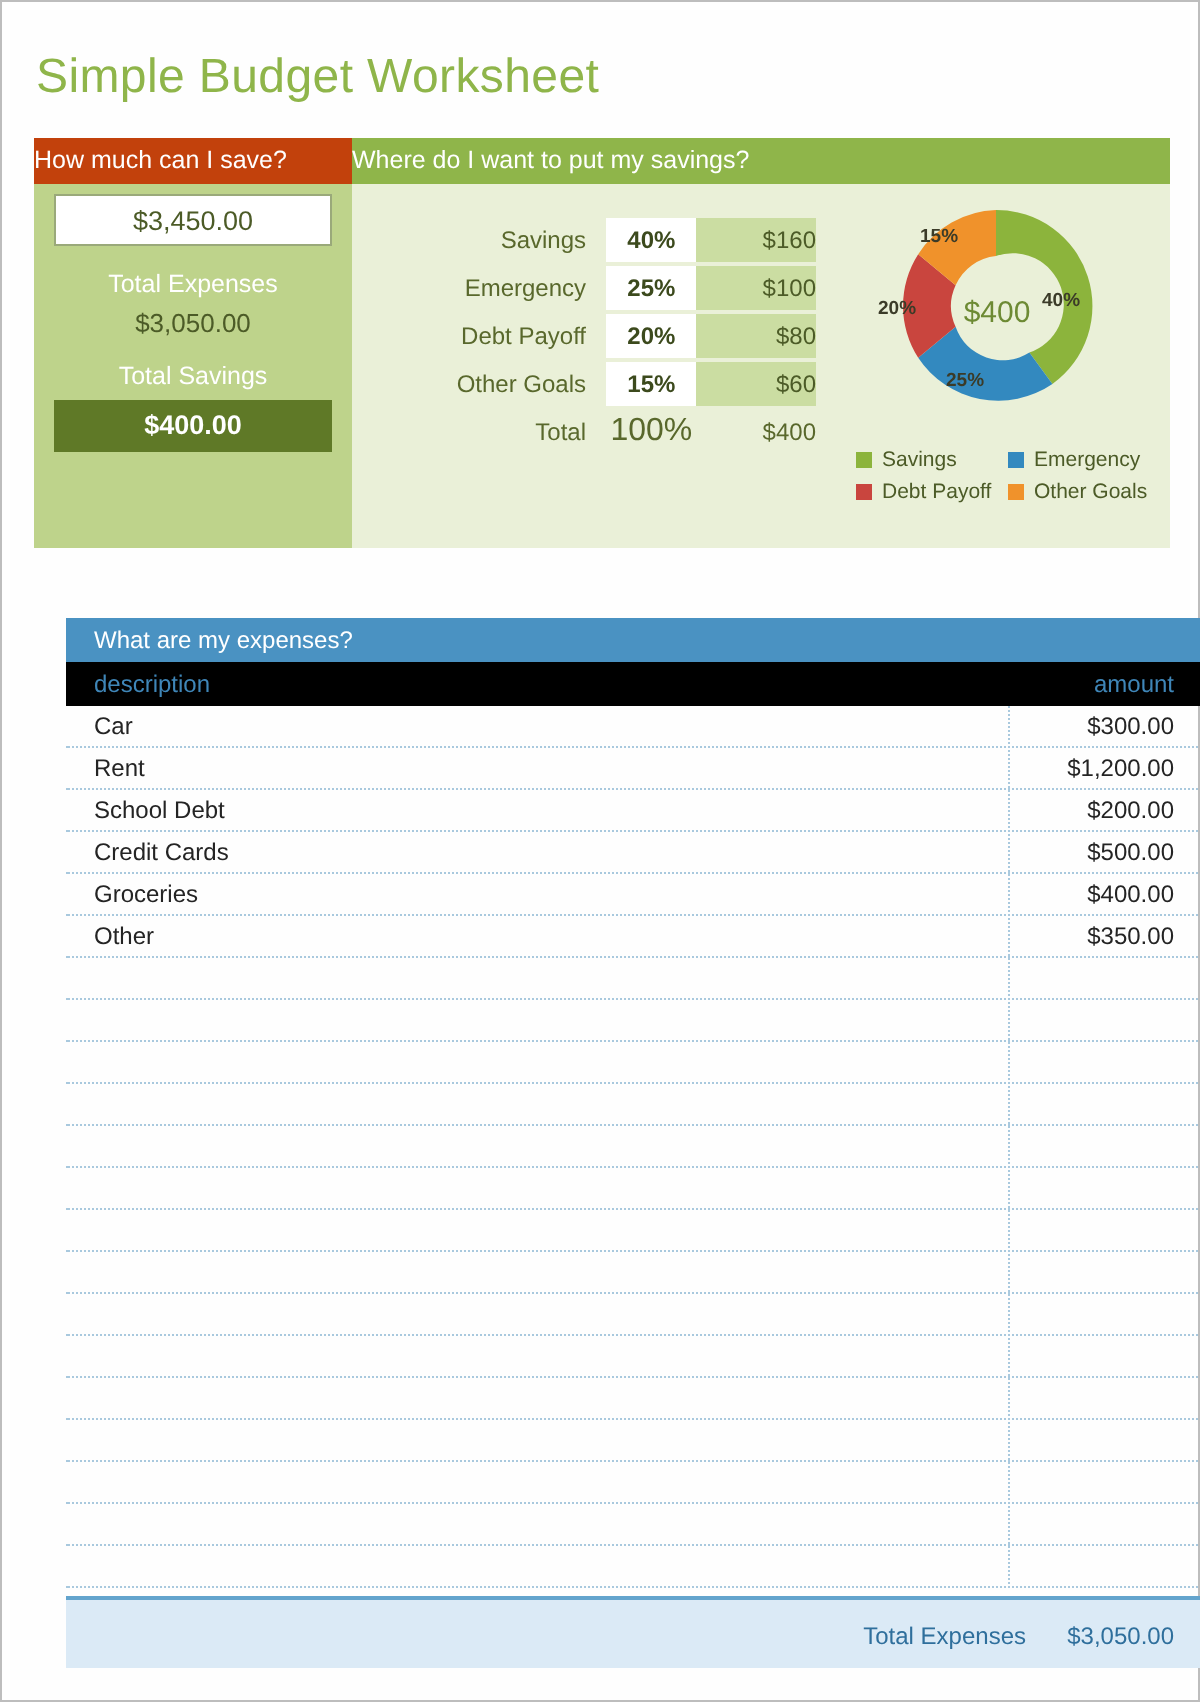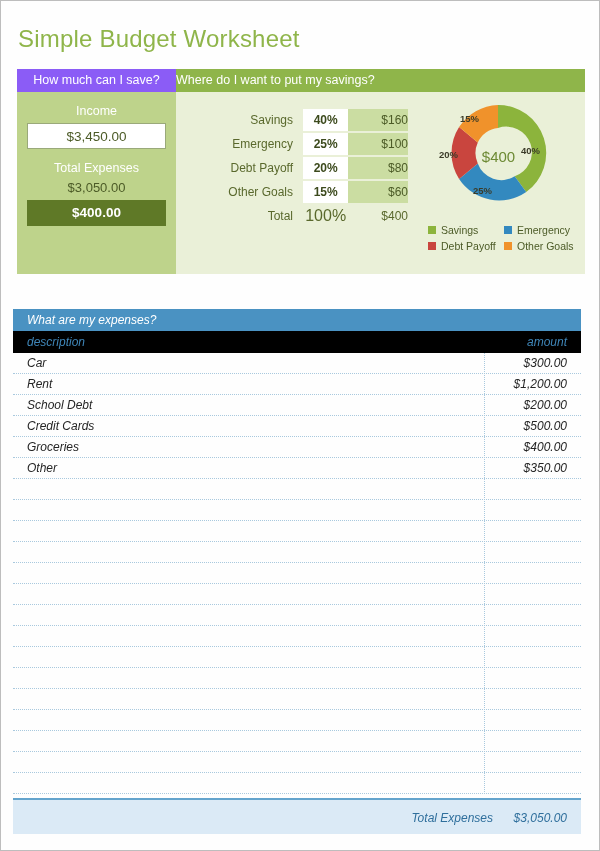--- a/index.html
+++ b/index.html
@@ -37,22 +37,22 @@
     color: #ffffff;
     font-size: 12.5px;
     line-height: 23px;
   }
   #left-panel {
     position: absolute; left: 0; top: 0;
     width: 159px; height: 205px;
     background: #bed38b;
   }
   #left-panel .panel-head {
-    background: #8b5cf6;
-    text-align: center;
+    background: #c2410c;
+    text-align: left;
   }
   .lp-label {
     text-align: center;
     color: #ffffff;
     font-size: 12.5px;
     margin-top: 12px;
   }
   .lp-value-plain {
     text-align: center;
     color: #4c5b27;
@@ -152,22 +152,22 @@
     display: grid;
     grid-template-columns: 76px 76px;
     row-gap: 4px;
   }
   .legend-item { display: flex; align-items: center; font-size: 10.5px; color: #4c5b27; }
   .legend-swatch { width: 8px; height: 8px; margin-right: 5px; flex: 0 0 8px; }
 
   
   #expenses {
     position: absolute;
-    left: 12px; top: 308px;
-    width: 568px; height: 525px; font-style: italic;
+    left: 32px; top: 308px;
+    width: 568px; height: 525px;
   }
   #exp-head {
     height: 22px;
     background: #4a92c2;
     color: #ffffff;
     font-size: 12px;
     line-height: 22px;
     padding-left: 14px;
   }
   #exp-subhead {
@@ -220,24 +220,24 @@
 <body>
 
 <div id="page">
 
   <div id="doc-title">Simple Budget Worksheet</div>
 
   <div id="top-area">
 
     <div id="left-panel">
       <div class="panel-head">How much can I save?</div>
-      <div class="lp-label">Income</div>
       <input id="income-input" type="text" value="$3,450.00" style="">
       <div class="lp-label">Total Expenses</div>
       <div class="lp-value-plain">$3,050.00</div>
+      <div class="lp-label">Total Savings</div>
       <div id="total-savings-box">$400.00</div>
     </div>
 
     <div id="right-panel">
       <div class="panel-head">Where do I want to put my savings?</div>
 
       <table id="alloc-table">
         <tbody>
           <tr>
             <td class="al-name">Savings</td>

